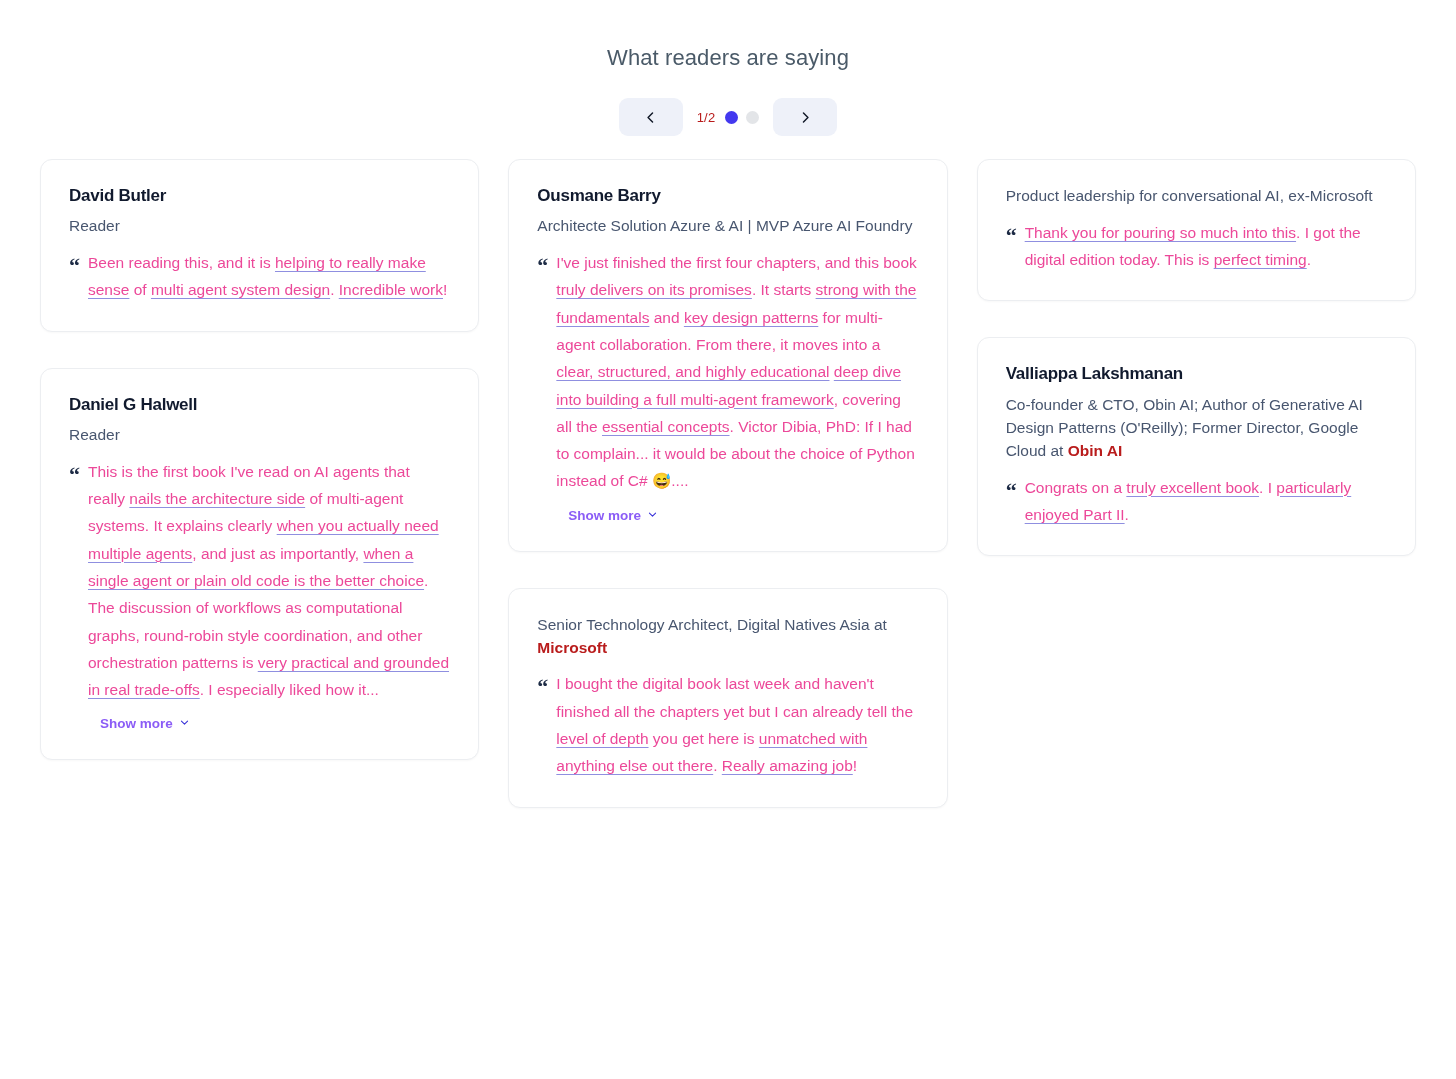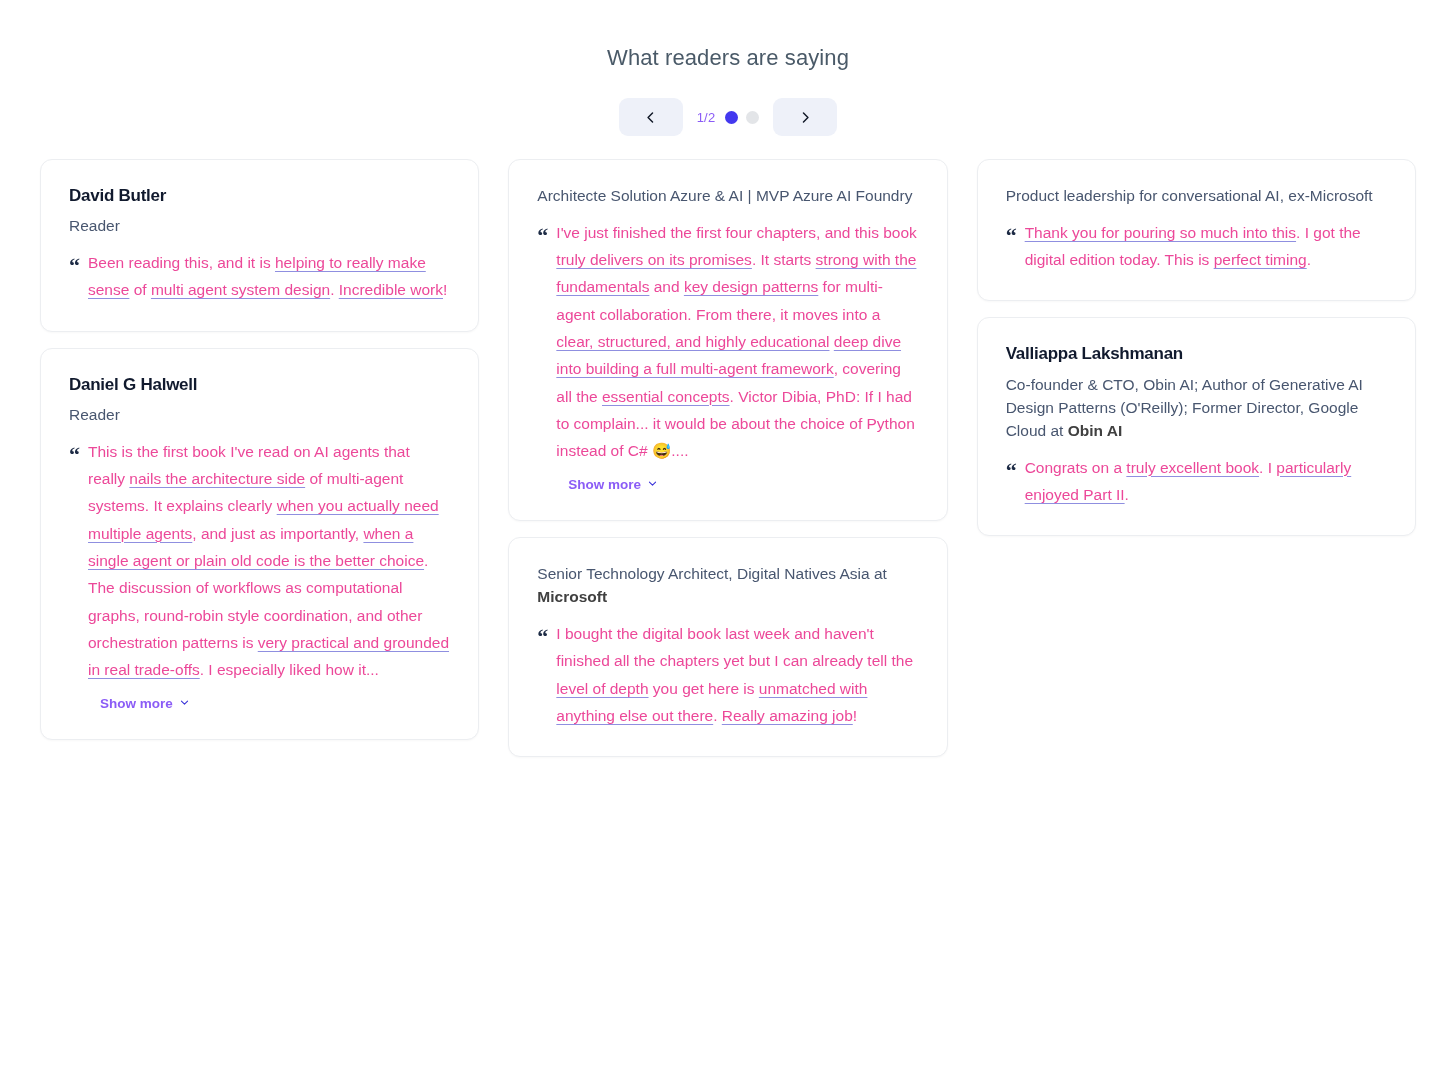--- a/index.html
+++ b/index.html
@@ -38,35 +38,35 @@
     border-radius: 9px;
     background: #eef1f9;
     display: flex; align-items: center; justify-content: center;
     cursor: pointer;
     padding: 0;
   }
   .pager-btn svg { display:block; }
   .pager-mid { display: flex; align-items: center; gap: 10px; }
   .pager-count {
     font-size: 13px;
-    color: #8b5cf6;
+    color: #b91c1c;
     letter-spacing: .2px;
   }
   .dots { display: flex; align-items: center; gap: 8px; }
   .dot { width: 13px; height: 13px; border-radius: 50%; background: #e3e5e8; cursor: pointer; }
   .dot.active { background: #4338ef; }
 
   
   .columns {
     display: flex;
     gap: 29px;
     padding: 23px 40px 0 40px;
     align-items: flex-start;
   }
-  .col { width: 440px; display: flex; flex-direction: column; gap: 16px; }
+  .col { width: 440px; display: flex; flex-direction: column; gap: 36px; }
 
   .card {
     background: #ffffff;
     border: 1px solid #eceef1;
     border-radius: 12px;
     padding: 25px 28px 27px 28px;
     box-shadow: 0 1px 2px rgba(16,24,40,0.03);
   }
   .card-name {
     font-size: 17px;
@@ -76,21 +76,21 @@
     margin: 0 0 9px 0;
     line-height: 1.25;
   }
   .card-role {
     font-size: 15.5px;
     color: #48566f;
     line-height: 1.48;
     margin: 0 0 11px 0;
     font-weight: 400;
   }
-  .card-role .brand { color: #404040; font-weight: 700; }
+  .card-role .brand { color: #b91c1c; font-weight: 700; }
 
   .quote-row { display: flex; gap: 9px; }
   .quote-mark {
     flex: 0 0 auto;
     font-size: 22px;
     line-height: 1;
     color: #1d2b45;
     font-weight: 700;
     font-family: "Liberation Serif", serif;
     padding-top: 6px;
@@ -169,21 +169,21 @@
             <span class="quote-mark">“</span>
             <p class="quote-text">This is the first book I've read on AI agents that really <u>nails the architecture side</u> of multi-agent systems. It explains clearly <u>when you actually need multiple agents</u>, and just as importantly, <u>when a single agent or plain old code is the better choice</u>. The discussion of workflows as computational graphs, round-robin style coordination, and other orchestration patterns is <u>very practical and grounded in real trade-offs</u>. I especially liked how it...</p>
           </div><div class="show-more">
             <span>Show more</span>
             <span class="chev"><svg width="11" height="11" viewBox="0 0 16 16" fill="none">
                 <path d="M3.5 6L8 10.5 12.5 6" stroke="#3730d8" stroke-width="1.5" stroke-linecap="round" stroke-linejoin="round"></path>
               </svg></span>
           </div></div>
       </div>
       <div class="col">
-        <div class="card"><div class="card-role">Architecte Solution Azure &amp; AI | MVP Azure AI Foundry</div><div class="quote-row">
+        <div class="card"><div class="card-name">Ousmane Barry</div><div class="card-role">Architecte Solution Azure &amp; AI | MVP Azure AI Foundry</div><div class="quote-row">
             <span class="quote-mark">“</span>
             <p class="quote-text">I've just finished the first four chapters, and this book <u>truly delivers on its promises</u>. It starts <u>strong with the fundamentals</u> and <u>key design patterns</u> for multi-agent collaboration. From there, it moves into a <u>clear, structured, and highly educational</u> <u>deep dive into building a full multi-agent framework</u>, covering all the <u>essential concepts</u>. Victor Dibia, PhD: If I had to complain... it would be about the choice of Python instead of C# 😅....</p>
           </div><div class="show-more">
             <span>Show more</span>
             <span class="chev"><svg width="11" height="11" viewBox="0 0 16 16" fill="none">
                 <path d="M3.5 6L8 10.5 12.5 6" stroke="#3730d8" stroke-width="1.5" stroke-linecap="round" stroke-linejoin="round"></path>
               </svg></span>
           </div></div>
         <div class="card">
           <div class="card-role">Senior Technology Architect, Digital Natives Asia at <span class="brand">Microsoft</span></div>

